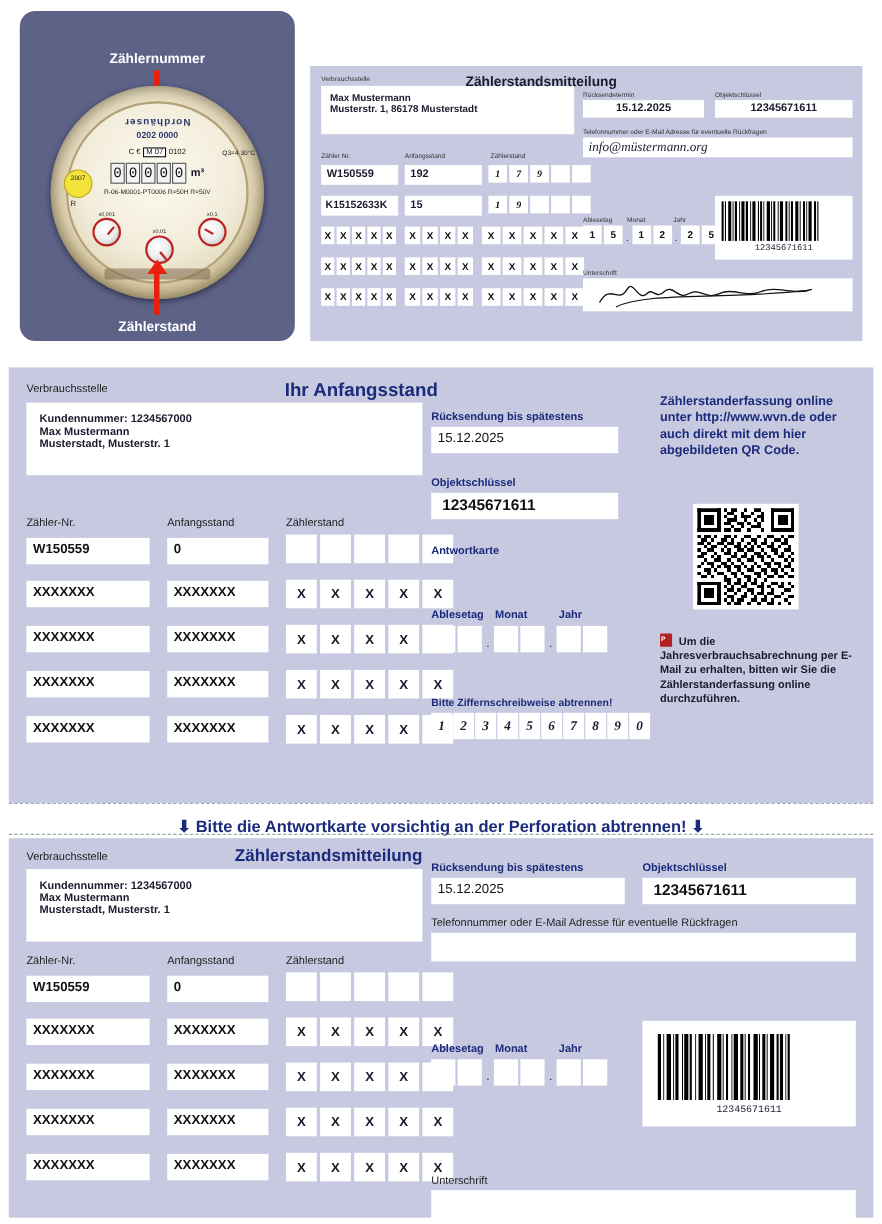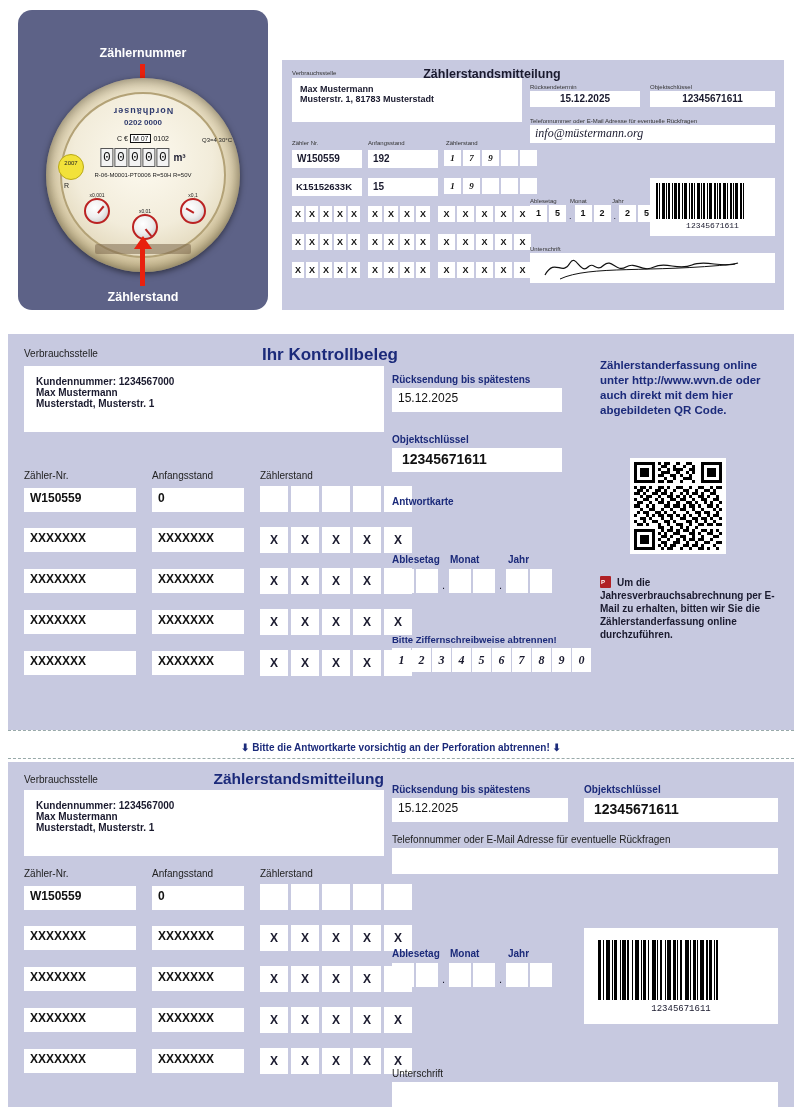--- a/index.html
+++ b/index.html
@@ -127,21 +127,21 @@
   .x-big {
     background:#fff; width:28px; height:26px; margin-right:3px;
     display:inline-block; text-align:center; line-height:26px;
     font-size:12px; font-weight:bold;
   }
   .x-empty { background:#fff; width:28px; height:26px; margin-right:3px; display:inline-block; }
 
   
   #perf {
     position:absolute; left:8px; top:742px; width:786px; text-align:center;
-    font-size:10px; color:#1b2a7a; font-weight:bold;
+    font-size:15px; color:#1b2a7a; font-weight:bold;
   }
   #perf-line-top { position:absolute; left:8px; top:730px; width:786px; border-top:1px dashed #9aa; }
   #perf-line-bot { position:absolute; left:8px; top:758px; width:786px; border-top:1px dashed #9aa; }
 
   
   #bot-section {
     position:absolute; left:8px; top:762px; width:786px; height:345px;
     background:#c7c9e0;
   }
 
@@ -211,21 +211,21 @@
     </div>
     <div class="caption-bottom">Zählerstand</div>
   </div>
 
   <div id="top-card">
 
     <div style="position:absolute;left:10px;top:10px;width:230px;">
       <div class="lbl-xs">Verbrauchsstelle</div>
       <div class="wbox" style="height:44px;padding:6px 8px;margin-top:2px;">
         <div style="font-size:9px;font-weight:bold;">Max Mustermann</div>
-        <div style="font-size:9px;font-weight:bold;">Musterstr. 1, 81783 Musterstadt</div>
+        <div style="font-size:9px;font-weight:bold;">Musterstr. 1, 86178 Musterstadt</div>
       </div>
     </div>
     <div style="position:absolute;left:120px;top:7px;width:180px;text-align:center;font-weight:bold;font-size:12.5px;">Zählerstandsmitteilung</div>
 
     <div style="position:absolute;left:248px;top:24px;width:110px;">
       <div class="lbl-xs">Rücksendetermin</div>
       <div class="wbox" style="height:16px;line-height:16px;text-align:center;font-size:10px;font-weight:bold;margin-top:1px;">15.12.2025</div>
     </div>
     <div style="position:absolute;left:368px;top:24px;width:125px;">
       <div class="lbl-xs">Objektschlüssel</div>
@@ -427,21 +427,21 @@
       </div>
     </div>
   </div>
 </div>
 
 <div id="mid-section">
 
   <div style="position:absolute;left:16px;top:14px;width:360px;">
     <div style="font-size:10px;color:#222;">Verbrauchsstelle</div>
   </div>
-  <div style="position:absolute;left:230px;top:11px;width:160px;text-align:right;font-size:17px;font-weight:bold;color:#1b2a7a;">Ihr Kontrollbeleg</div>
+  <div style="position:absolute;left:230px;top:11px;width:160px;text-align:right;font-size:17px;font-weight:bold;color:#1b2a7a;">Ihr Anfangsstand</div>
 
   <div style="position:absolute;left:16px;top:32px;width:360px;height:66px;background:#fff;padding:10px 12px;">
     <div style="font-size:10px;font-weight:bold;">Kundennummer: 1234567000</div>
     <div style="font-size:10px;font-weight:bold;">Max Mustermann</div>
     <div style="font-size:10px;font-weight:bold;">Musterstadt, Musterstr. 1</div>
   </div>
 
   <div style="position:absolute;left:16px;top:136px;display:flex;">
     <div class="mid-label" style="width:128px;">Zähler-Nr.</div>
     <div class="mid-label" style="width:108px;">Anfangsstand</div>

